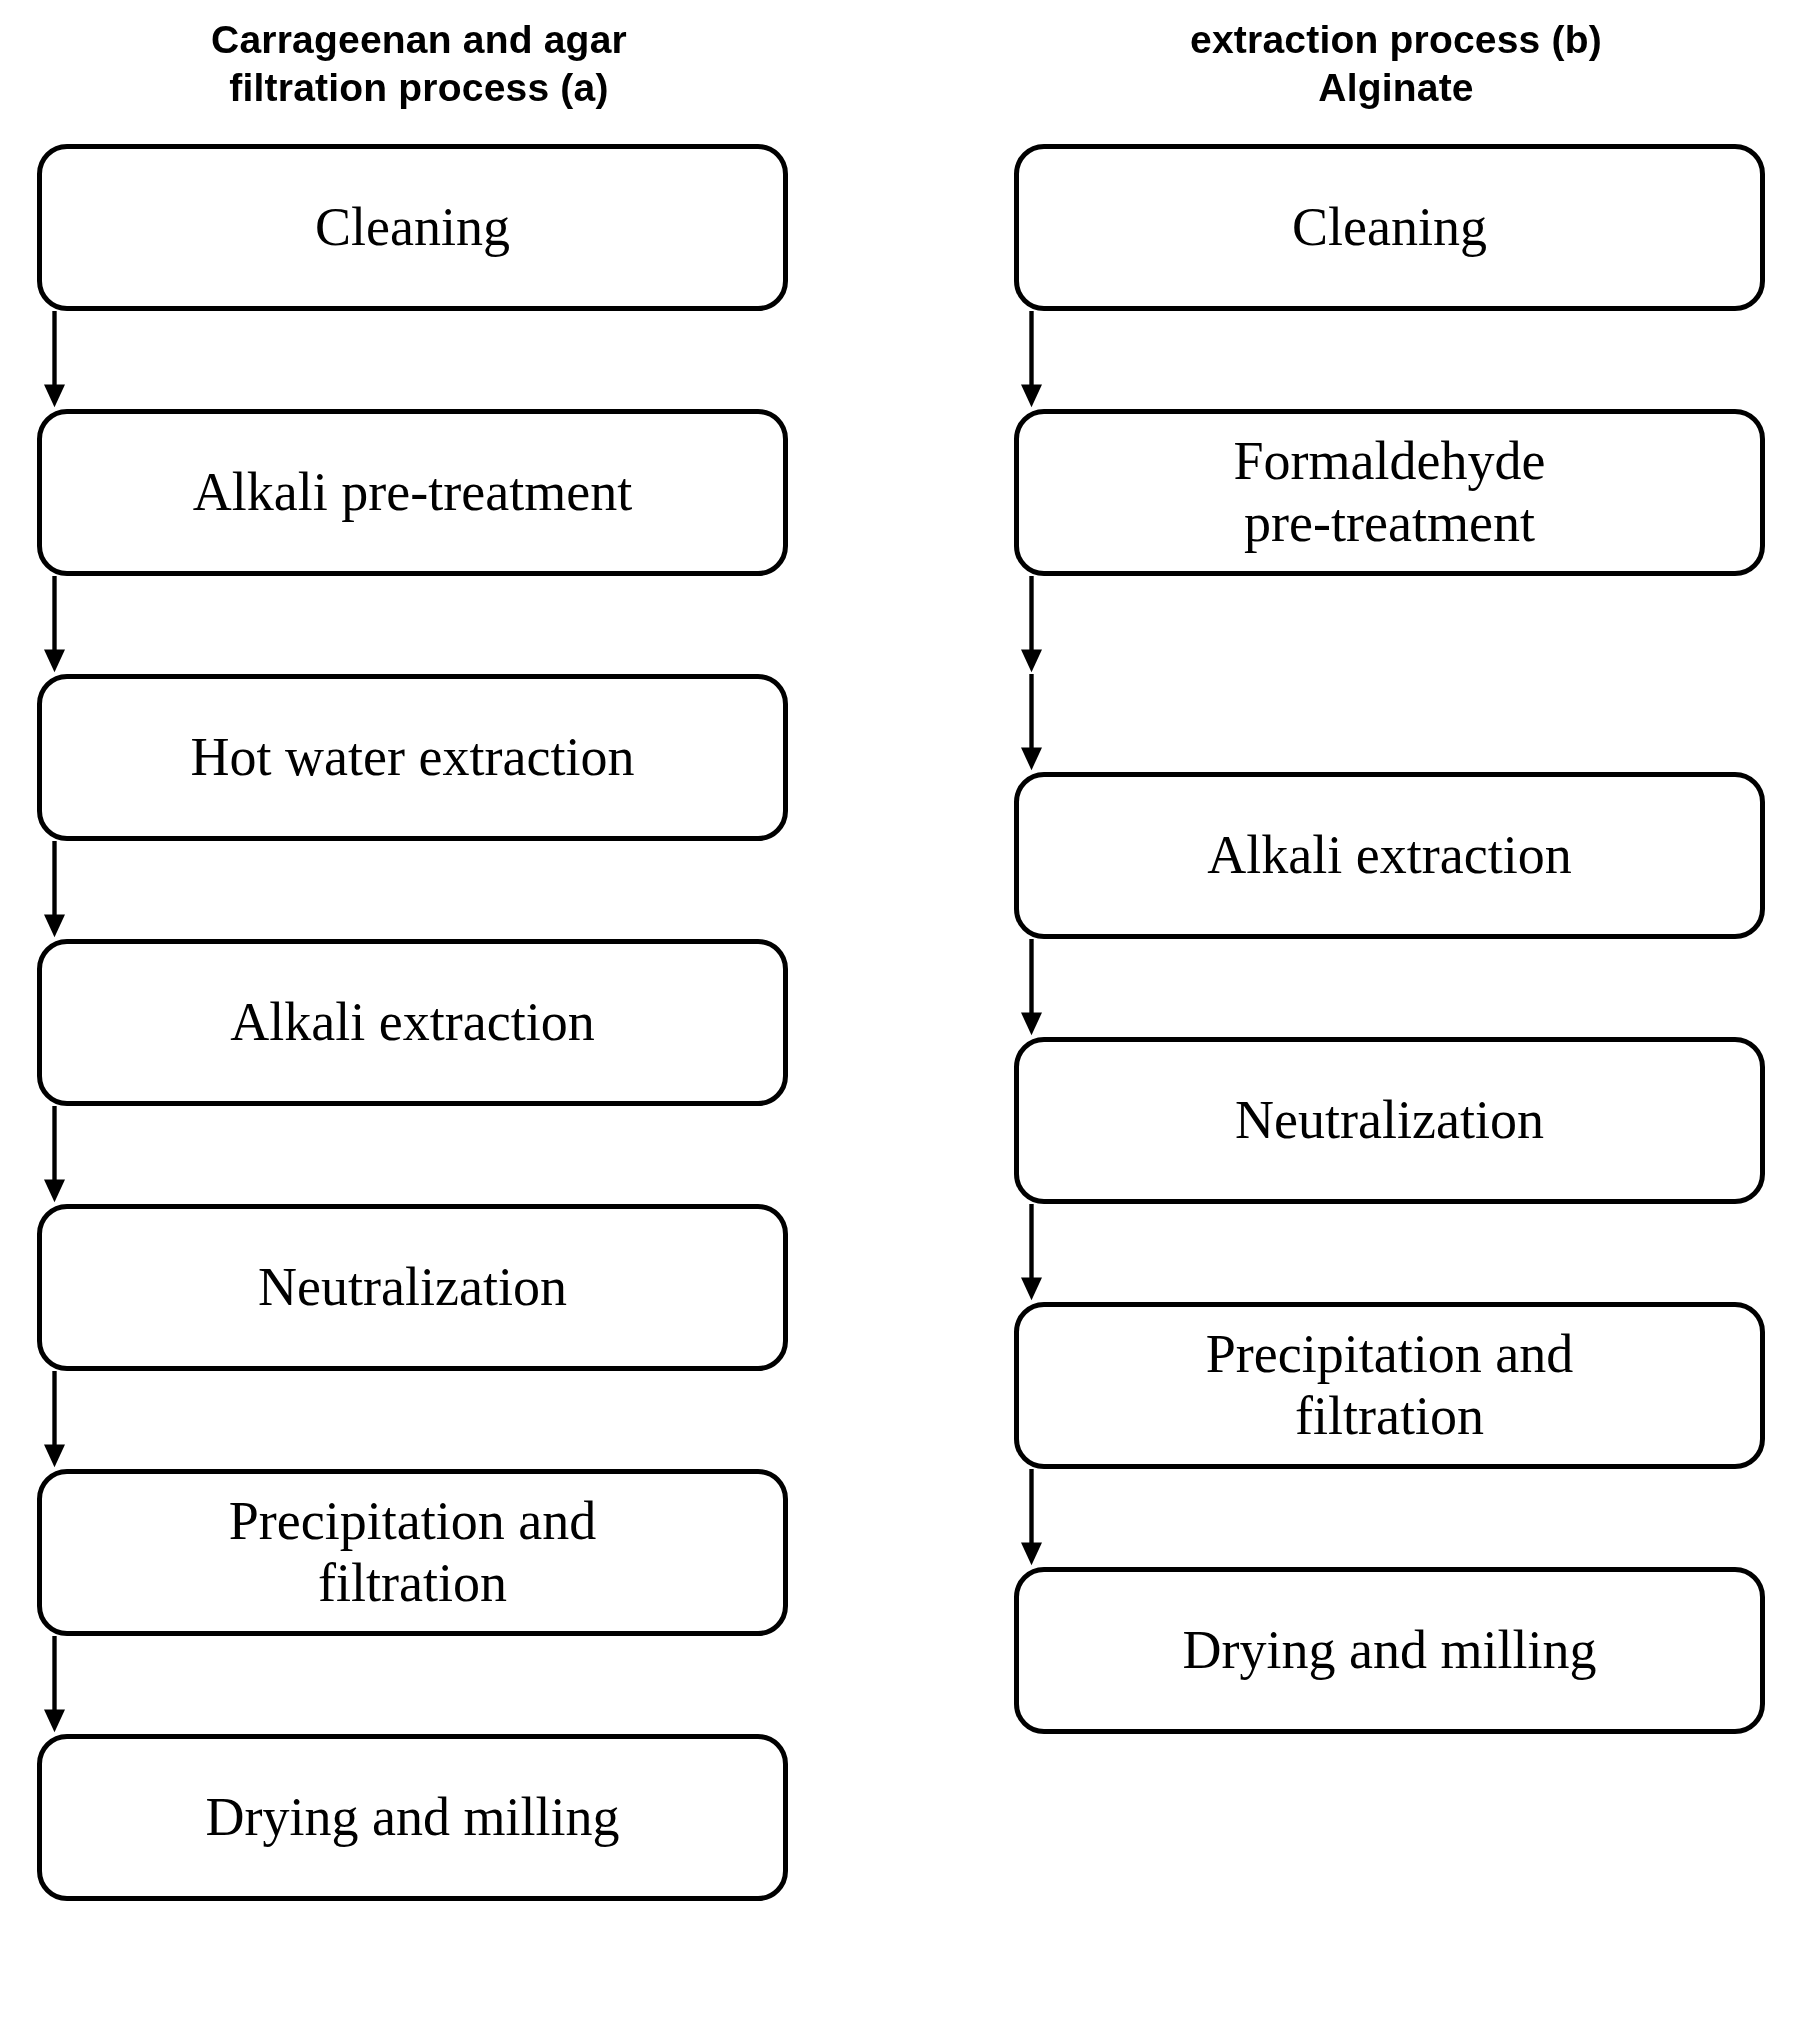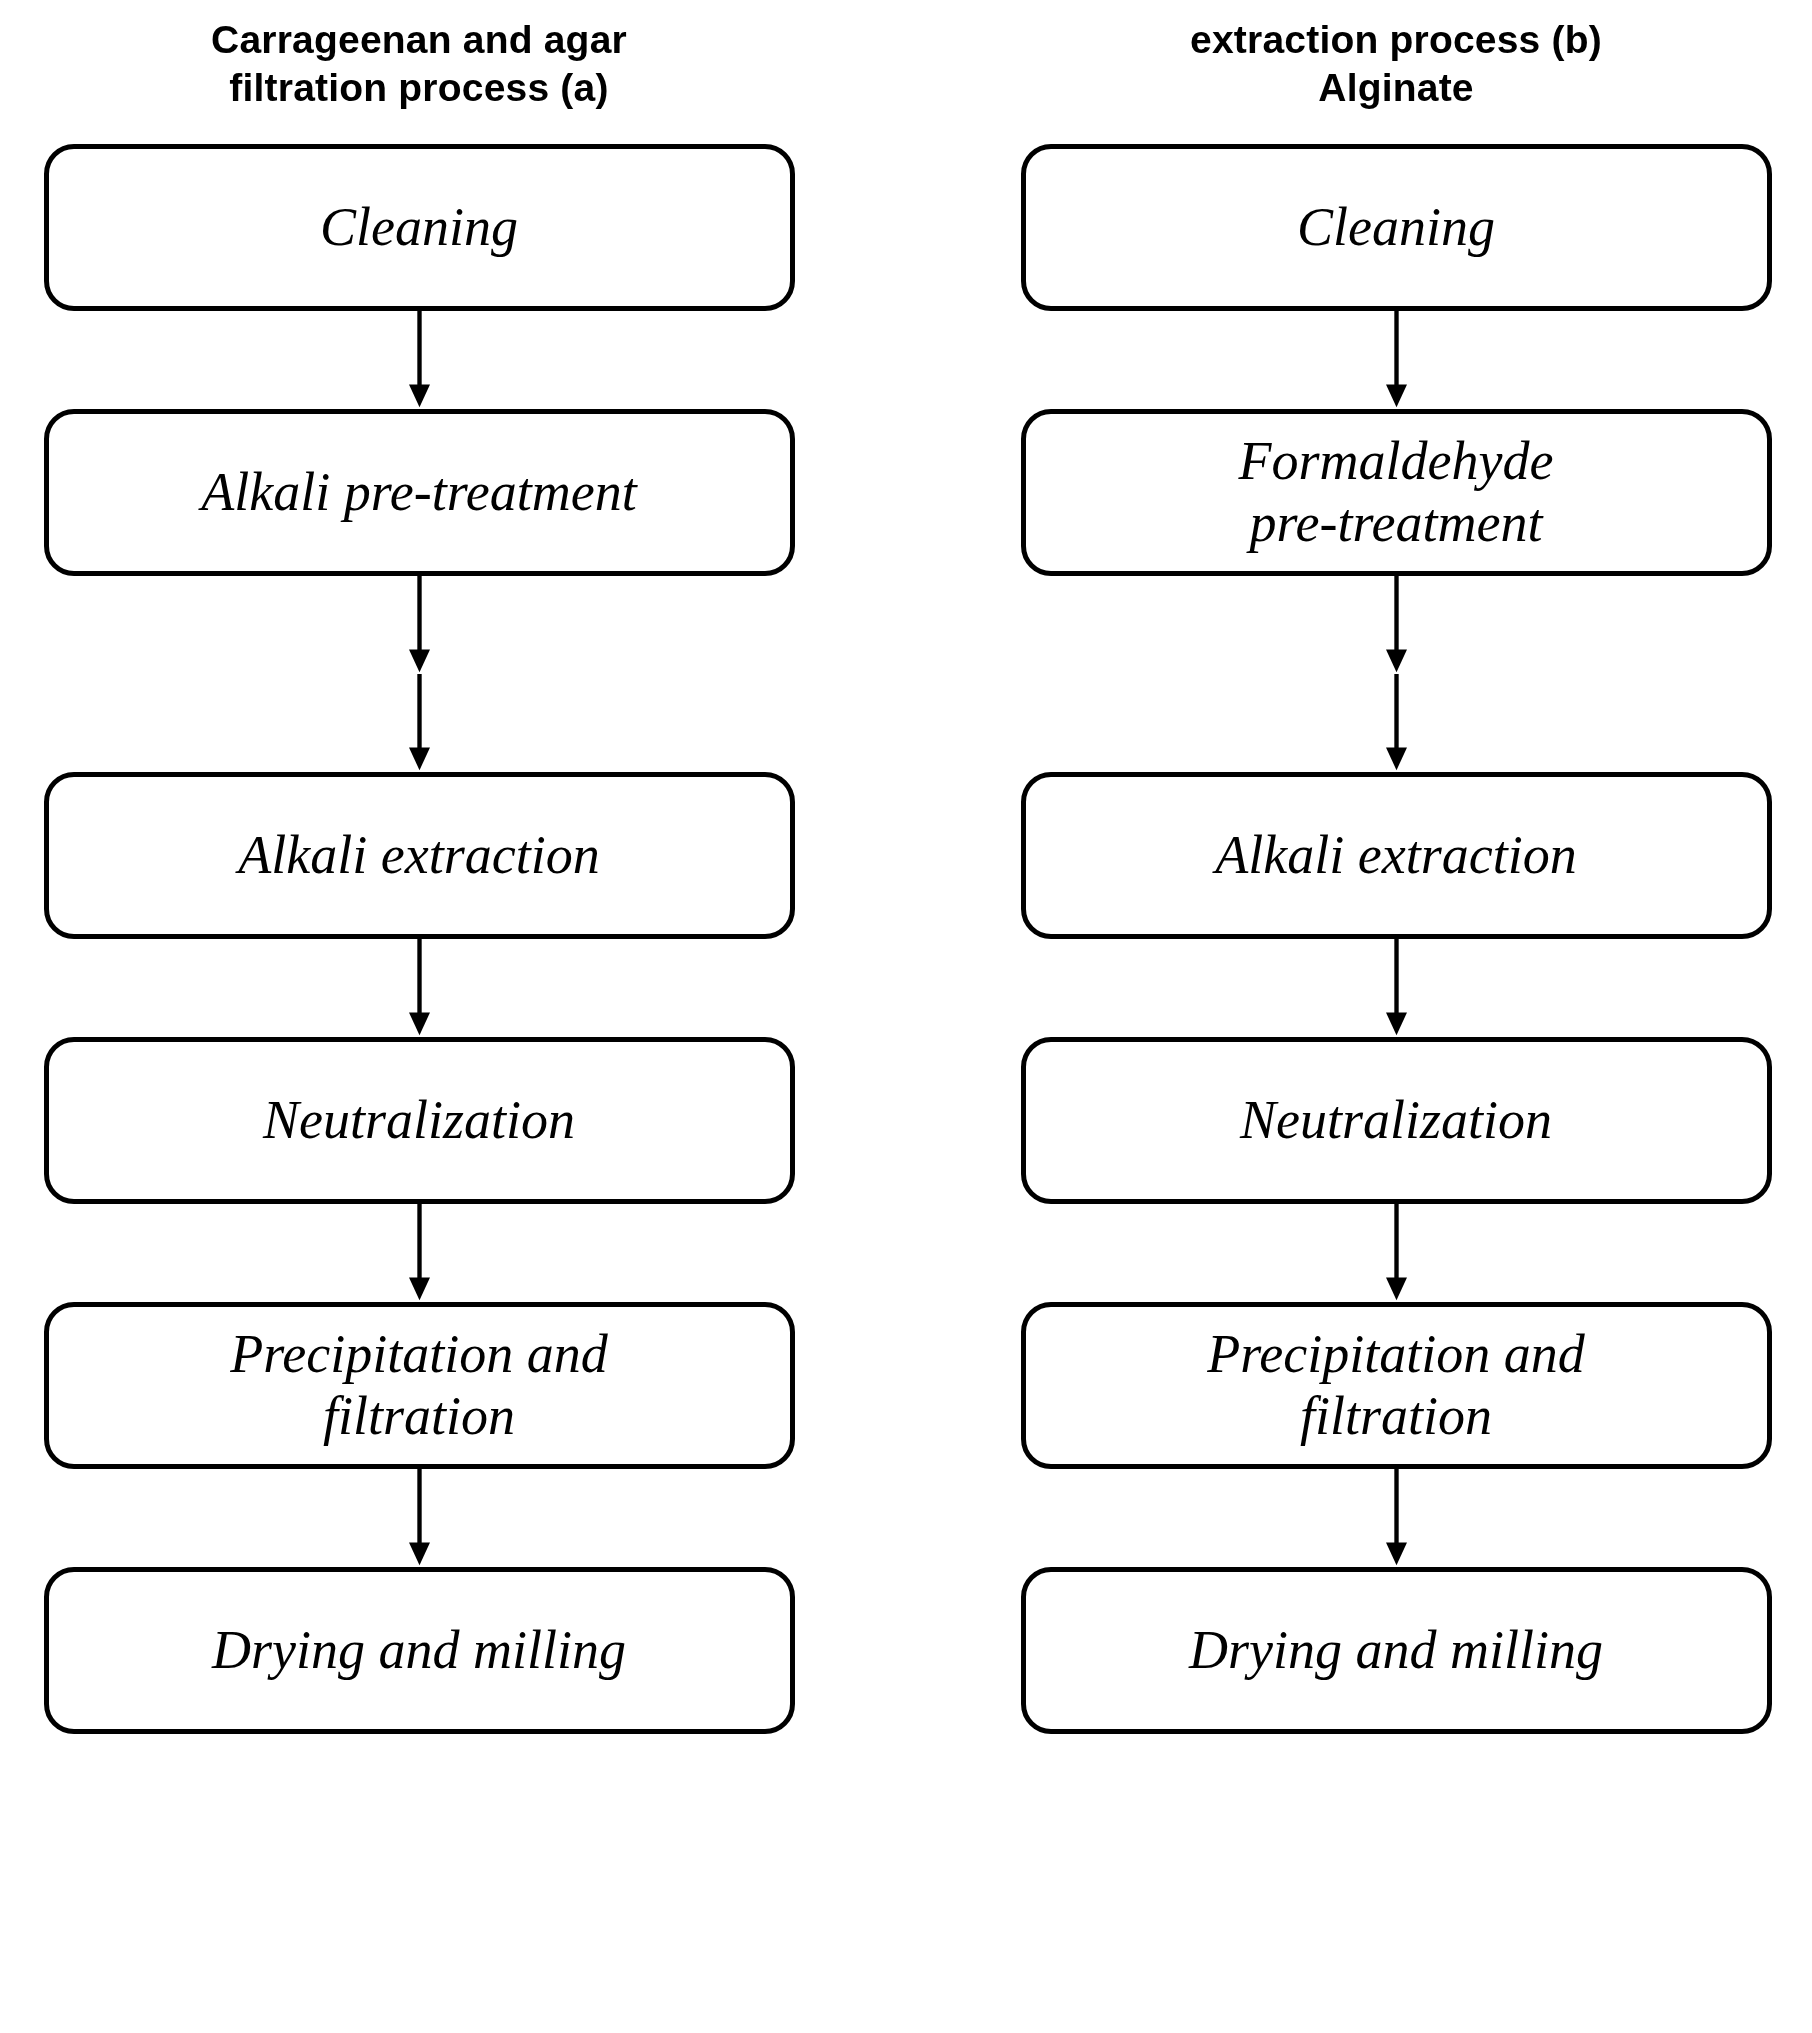--- a/index.html
+++ b/index.html
@@ -37,22 +37,20 @@
     margin: 0 0 33px 0;
     letter-spacing: 0.2px;
   }
   .col-title .line {
     display: block;
   }
   .flow {
     width: 100%;
     display: flex;
     flex-direction: column;
-    align-items: center;
-    font-style: italic;
   }
   .node {
     width: 751px;
     min-height: 167px;
     box-sizing: border-box;
     border: 5.3px solid #000000;
     border-radius: 30px;
     background: #ffffff;
     display: flex;
     align-items: center;
@@ -101,20 +99,23 @@
       <div class="node">
         <span class="txt">Alkali pre-treatment</span>
       </div>
       <div class="connector">
         <svg width="35" height="98" viewBox="0 0 40 112">
           <line x1="20" y1="0" x2="20" y2="92" stroke="#000" stroke-width="5"></line>
           <polygon points="20,110 8,84 32,84" fill="#000"></polygon>
         </svg>
       </div>
 
+      <div class="node">
+        <span class="txt">Hot water extraction</span>
+      </div>
       <div class="connector">
         <svg width="35" height="98" viewBox="0 0 40 112">
           <line x1="20" y1="0" x2="20" y2="92" stroke="#000" stroke-width="5"></line>
           <polygon points="20,110 8,84 32,84" fill="#000"></polygon>
         </svg>
       </div>
 
       <div class="node">
         <span class="txt">Alkali extraction</span>
       </div>

